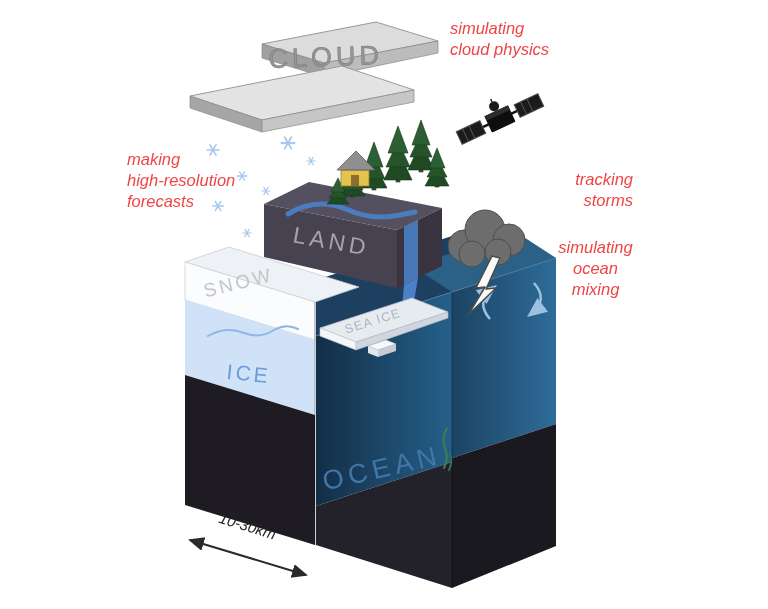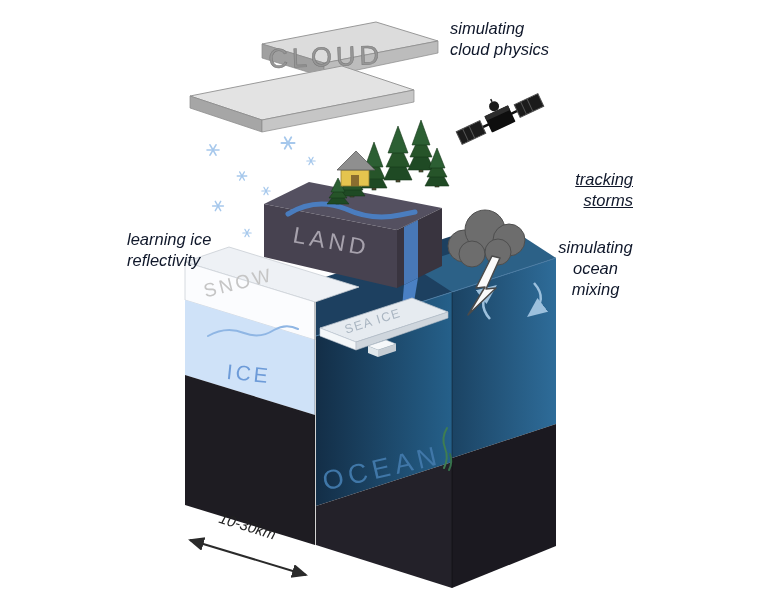--- a/index.html
+++ b/index.html
@@ -1,20 +1,20 @@
 <!DOCTYPE html>
 <html><head>
 <meta charset="utf-8">
 <style>
   html,body{margin:0;padding:0;background:#ffffff;}
   #canvas{position:relative;width:768px;height:609px;background:#ffffff;overflow:hidden;
           font-family:"Liberation Sans",sans-serif;}
   #scene{position:absolute;left:0;top:0;}
   .ann{position:absolute;font:italic 16.5px/1.28 "Liberation Sans",sans-serif;
-       color:#0f172a;white-space:pre-line;}
+       color:#ef4444;white-space:pre-line;}
   .blk-label{font-family:"Liberation Sans",sans-serif;}
 </style>
 </head>
 <body>
 
 <div id="canvas">
 <svg id="scene" width="768" height="609" viewBox="0 0 768 609">
   <defs>
     <linearGradient id="gA" x1="0" y1="0" x2="1" y2="0">
       <stop offset="0" stop-color="#132e47"></stop>
@@ -183,20 +183,21 @@
     <circle cx="498" cy="252" r="13"></circle>
   </g>
   <polygon points="492,256 476,288 485,287 468,315 496,288 486,289 500,258" fill="#fafafa" stroke="#4a4a4a" stroke-width="1.5" stroke-linejoin="round"></polygon>
 
   <text class="blk-label" transform="translate(246,531) rotate(17)" text-anchor="middle" font-size="15" font-style="italic" fill="#222222">10-30km</text>
   <line x1="190" y1="540" x2="306" y2="575" stroke="#2a2a2a" stroke-width="2" marker-start="url(#arr)" marker-end="url(#arr)"></line>
 </svg>
 
   <div class="ann" style="left:450px;top:18px;">simulating
 cloud physics</div>
-  <div class="ann" style="left:540px;top:169px;width:93px;text-align:right;text-decoration:underline;">tracking
+  <div class="ann" style="left:127px;top:149px;">making
+high-resolution
+forecasts</div>
+  <div class="ann" style="left:540px;top:169px;width:93px;text-align:right;">tracking
 storms</div>
-  <div class="ann" style="left:127px;top:229px;">learning ice
-reflectivity</div>
   <div class="ann" style="left:548px;top:237px;width:95px;text-align:center;">simulating
 ocean
 mixing</div>
 </div>
 
 </body></html>

